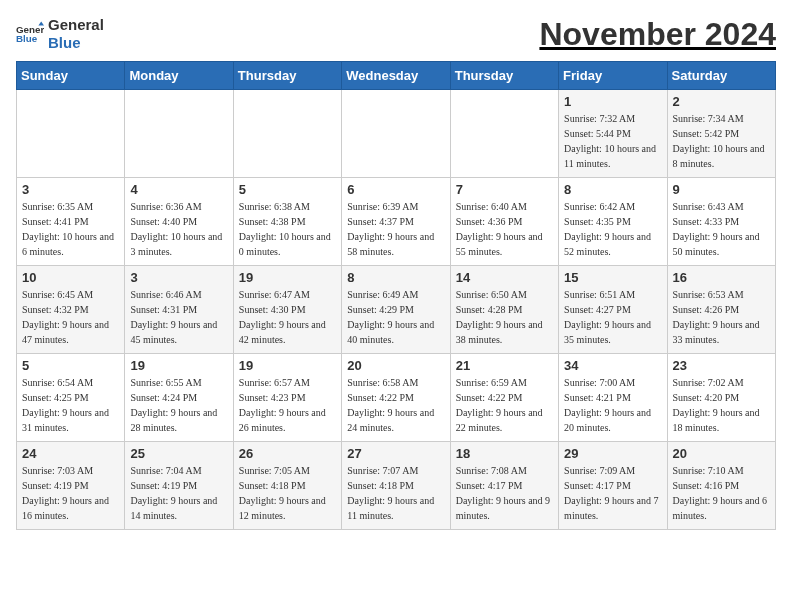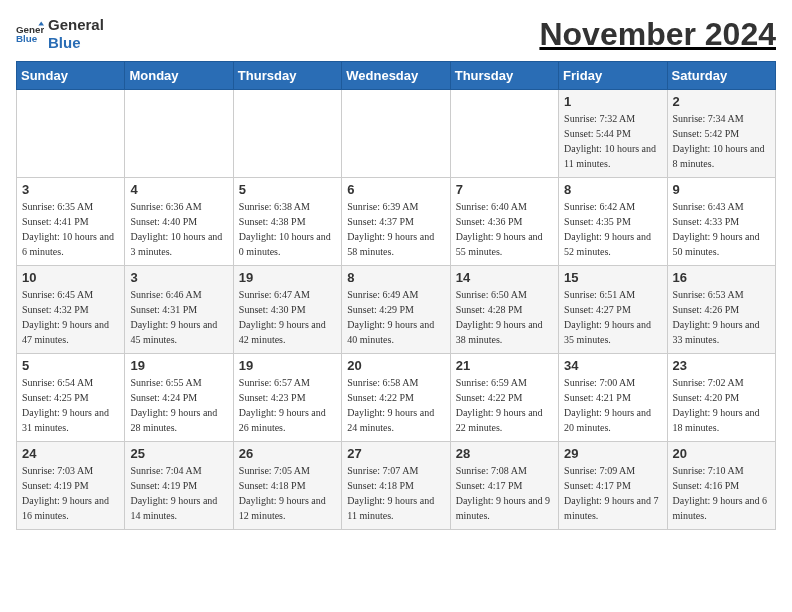--- a/index.html
+++ b/index.html
@@ -233,21 +233,21 @@
         </td>
         <td>
           <span class="day-num">26</span>
           <div class="day-info">Sunrise: 7:05 AM<br>Sunset: 4:18 PM<br>Daylight: 9 hours and 12 minutes.</div>
         </td>
         <td>
           <span class="day-num">27</span>
           <div class="day-info">Sunrise: 7:07 AM<br>Sunset: 4:18 PM<br>Daylight: 9 hours and 11 minutes.</div>
         </td>
         <td>
-          <span class="day-num">28</span>
+          <span class="day-num">18</span>
           <div class="day-info">Sunrise: 7:08 AM<br>Sunset: 4:17 PM<br>Daylight: 9 hours and 9 minutes.</div>
         </td>
         <td>
           <span class="day-num">29</span>
           <div class="day-info">Sunrise: 7:09 AM<br>Sunset: 4:17 PM<br>Daylight: 9 hours and 7 minutes.</div>
         </td>
         <td>
           <span class="day-num">20</span>
           <div class="day-info">Sunrise: 7:10 AM<br>Sunset: 4:16 PM<br>Daylight: 9 hours and 6 minutes.</div>
         </td>

